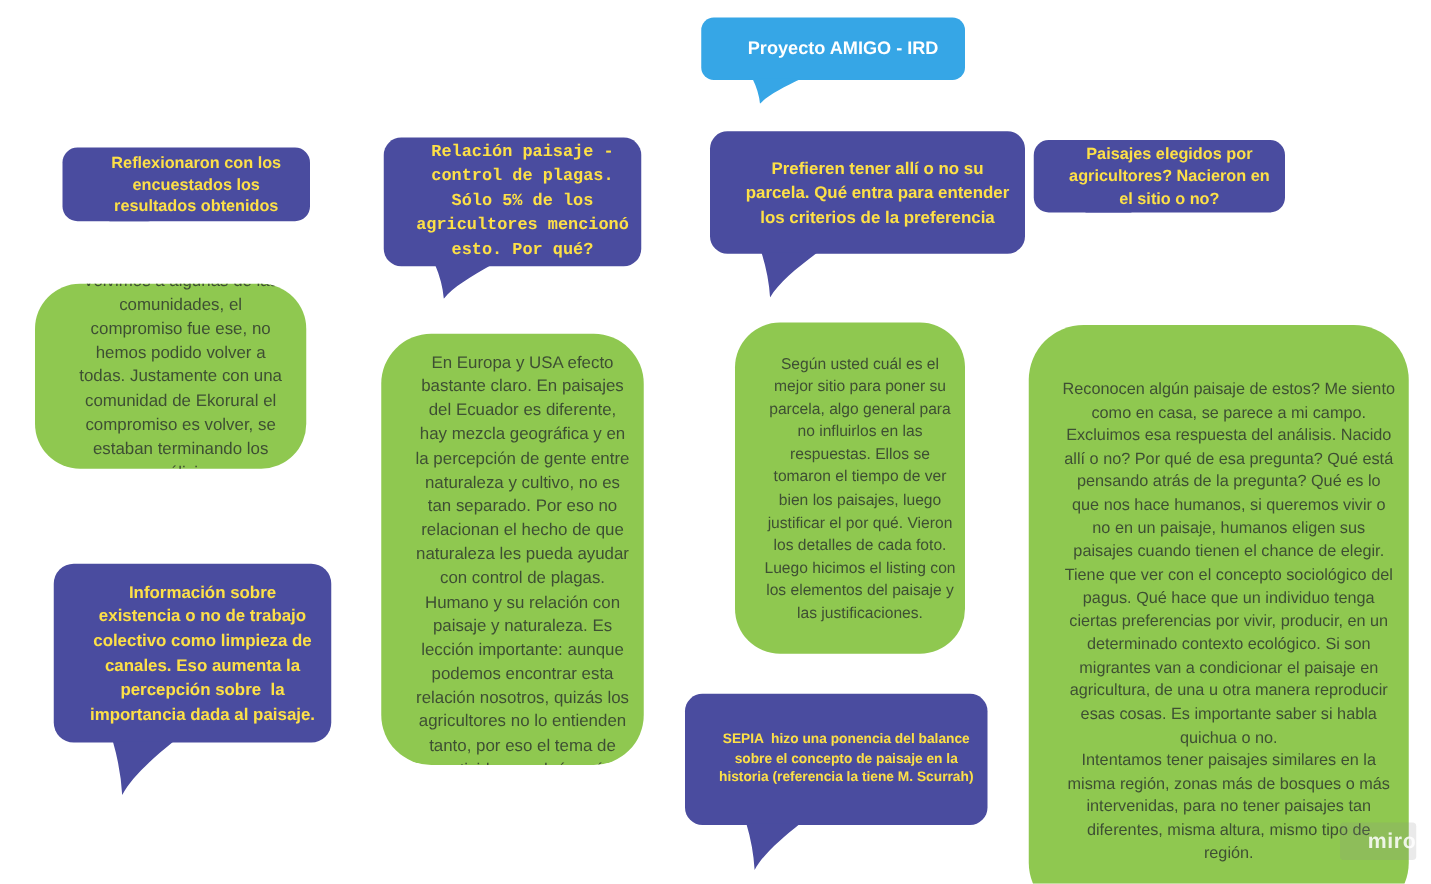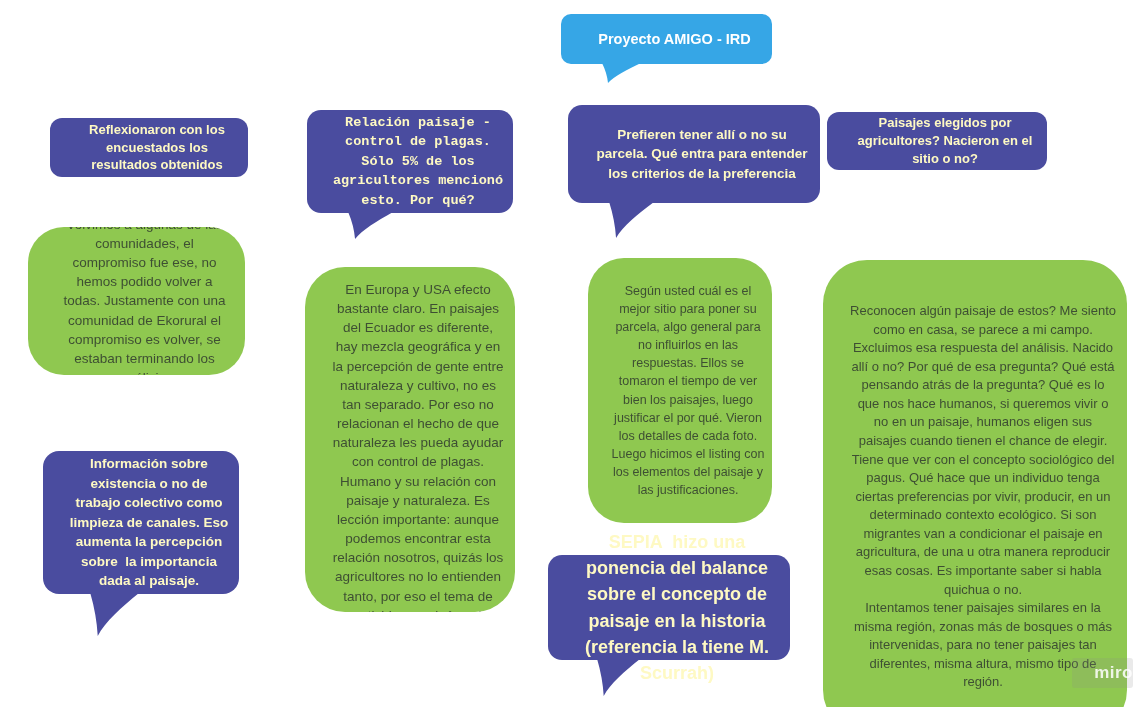--- a/index.html
+++ b/index.html
@@ -8,51 +8,51 @@
     background:#ffffff; overflow:hidden;
     font-family:"Liberation Sans","DejaVu Sans",sans-serif;
   }
   .bubble {
     position:absolute; box-sizing:border-box;
     display:flex; align-items:center; justify-content:center;
     text-align:center; overflow:visible;
   }
   .bubble .txt { white-space:pre-wrap; width:100%;margin-left:16px; }
   .clip { overflow:hidden; }
-  .purple { background:#4A4C9F; color:#fef9c3; font-weight:600; }
+  .purple { background:#4A4C9F; color:#fde047; font-weight:600; }
   .green  { background:#8FC850; color:#3E4F33; font-weight:400; }
   .blue   { background:#36A6E6; color:#FFFFFF; font-weight:600; }
   .tail { position:absolute; top:100%; margin-top:-1px; }
   .purple .tail path { fill:#4A4C9F; }
   .blue   .tail path { fill:#36A6E6; }
 
   
   #b-title { left:561px; top:14px; width:211px; height:50px; border-radius:10px; font-size:14.5px; line-height:1.4; }
   #b-title .tail { left:40px; width:40px; height:20px; }
 
   
   #b-c1q1 { left:50px; top:118px; width:198px; height:59px; border-radius:12px; font-size:13px; line-height:1.38; padding:3px 8px; }
   #b-c1q1 .tail { left:36px; width:36px; height:17px; }
   #b-c1a1 { left:28px; top:227px; width:217px; height:148px; border-radius:36px; font-size:13.5px; line-height:1.42; padding:10px 13px; }
-  #b-c1q2 { left:43px; top:451px; width:196px; height:143px; border-radius:16px; font-size:13.5px; line-height:1.45; padding:10px 10px; }
+  #b-c1q2 { left:43px; top:451px; width:222px; height:143px; border-radius:16px; font-size:13.5px; line-height:1.45; padding:10px 10px; }
   #b-c1q2 .tail { left:46px; width:50px; height:43px; }
 
   
   #b-c2q1 { left:307px; top:110px; width:206px; height:103px; border-radius:14px; font-size:13.5px; line-height:1.45; padding:8px;font-family:Liberation Mono, monospace; }
   #b-c2q1 .tail { left:40px; width:46px; height:27px; }
   #b-c2a1 { left:305px; top:267px; width:210px; height:345px; border-radius:40px; font-size:13.5px; line-height:1.42; padding:13px 11px; align-items:flex-start; }
   
   #b-c3q1 { left:568px; top:105px; width:252px; height:98px; border-radius:14px; font-size:13.5px; line-height:1.45; padding:8px; }
   #b-c3q1 .tail { left:40px; width:46px; height:36px; }
   #b-c3a1 { left:588px; top:258px; width:184px; height:265px; border-radius:36px; font-size:12.5px; line-height:1.45; padding:8px 6px; }
-  #b-c3q2 { left:548px; top:555px; width:242px; height:105px; border-radius:14px; font-size:18px; line-height:1.45; padding:8px; }
+  #b-c3q2 { left:548px; top:555px; width:242px; height:105px; border-radius:14px; font-size:11px; line-height:1.45; padding:8px; }
   #b-c3q2 .tail { left:48px; width:44px; height:37px; }
 
   
-  #b-c4q1 { left:827px; top:112px; width:220px; height:58px; border-radius:12px; font-size:13px; line-height:1.38; padding:3px 6px; }
+  #b-c4q1 { left:827px; top:112px; width:201px; height:58px; border-radius:12px; font-size:13px; line-height:1.38; padding:3px 6px; }
   #b-c4q1 .tail { left:40px; width:40px; height:23px; }
   #b-c4a1 { left:823px; top:260px; width:304px; height:474px; border-radius:44px; font-size:13px; line-height:1.43; padding:14px 10px; }
 
   
   #watermark {
     position:absolute; left:1072px; top:658px; width:61px; height:30px;
     background:rgba(140,140,140,0.18); border-radius:3px;
     display:flex; align-items:center; justify-content:flex-end;
     color:rgba(255,255,255,0.85); font-weight:700; font-size:17px;
     letter-spacing:0.5px;

